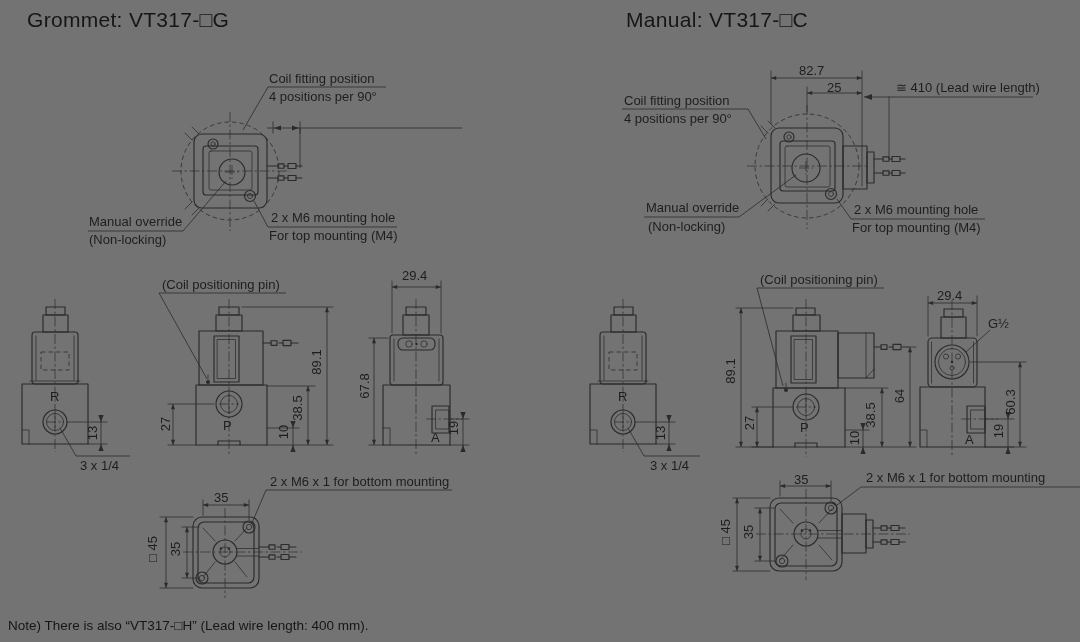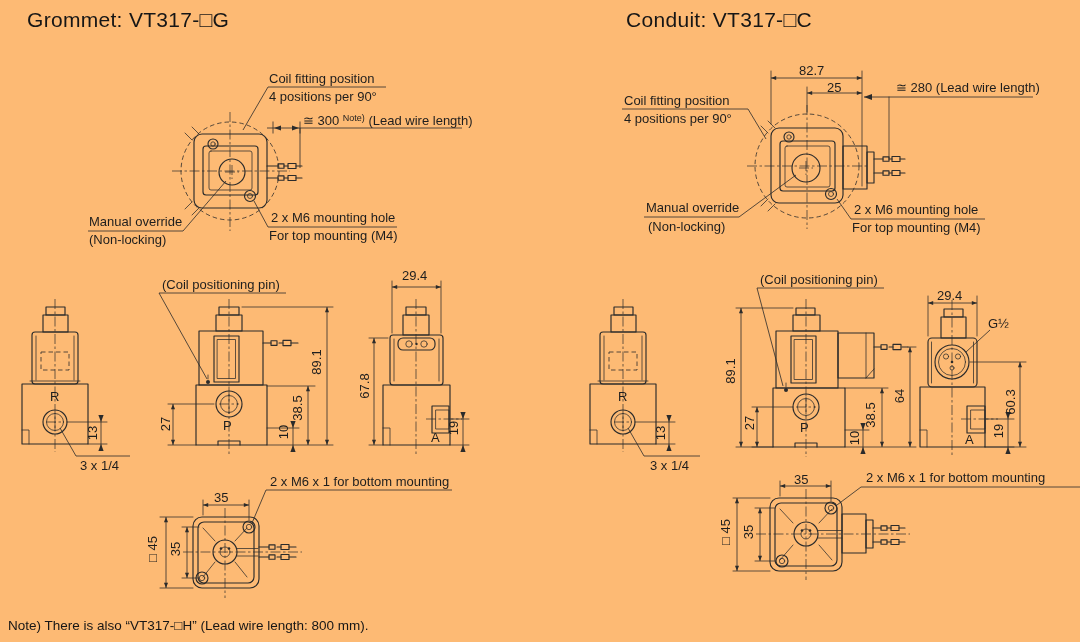--- a/index.html
+++ b/index.html
@@ -1,16 +1,16 @@
 <!DOCTYPE html>
 <html><head>
 <meta charset="utf-8">
 <style>
   html,body{margin:0;padding:0;background:#ffffff;}
-  #stage{position:relative;width:1080px;height:642px;background:#fdba74;
+  #stage{position:relative;width:1080px;height:642px;background:#737373;
          font-family:"Liberation Sans",sans-serif;color:#1e1e1e;overflow:hidden;}
   #stage svg{position:absolute;left:0;top:0;}
   .ttl{position:absolute;font-size:21px;line-height:24px;white-space:nowrap;color:#161616;letter-spacing:.3px;}
   .lbl{position:absolute;font-size:13px;line-height:15px;white-space:nowrap;color:#1e1e1e;}
   .rot{position:absolute;width:44px;text-align:center;font-size:13px;line-height:16px;
        transform:rotate(-90deg);white-space:nowrap;color:#1e1e1e;}
   .sup{font-size:9px;vertical-align:4px;}
   .note{position:absolute;font-size:13.5px;line-height:16px;white-space:nowrap;color:#161616;}
   
   .ln{fill:none;stroke:#2b2b2b;stroke-width:1.15;stroke-linejoin:round;stroke-linecap:round;}
@@ -324,25 +324,24 @@
     </g>
     <path class="tn" d="M780,496 V481 M831,501 V481 M770,498 H733 M770,571 H733 M775,508 H755 M775,561 H755"></path>
     <path class="dim" d="M780,486 H831"></path>
     <path class="dim" d="M737,498 V571"></path>
     <path class="dim" d="M760,508 V561"></path>
     <path class="dl" d="M861,487 H1082 M861,487 L837,505"></path>
   </g>
 </svg>
 
 <div class="ttl" style="left:27px;top:8px">Grommet: VT317-□G</div>
-<div class="ttl" style="left:626px;top:8px">Conduit: VT317-□C</div>
+<div class="ttl" style="left:626px;top:8px">Manual: VT317-□C</div>
 
 <div class="lbl" style="left:269px;top:71px">Coil fitting position</div>
 <div class="lbl" style="left:269px;top:89px">4 positions per 90°</div>
-<div class="lbl" style="left:303px;top:111px"><span>≅ 300</span> <sup class="sup">Note)</sup><span> (Lead wire length)</span></div>
 <div class="lbl" style="left:89px;top:214px">Manual override</div>
 <div class="lbl" style="left:89px;top:232px">(Non-locking)</div>
 <div class="lbl" style="left:271px;top:210px">2 x M6 mounting hole</div>
 <div class="lbl" style="left:269px;top:228px">For top mounting (M4)</div>
 
 <div class="lbl" style="left:50px;top:389px">R</div>
 <div class="rot" style="left:71px;top:425px">13</div>
 <div class="lbl" style="left:80px;top:458px">3 x 1/4</div>
 
 <div class="lbl" style="left:162px;top:277px">(Coil positioning pin)</div>
@@ -357,21 +356,21 @@
 <div class="rot" style="left:432px;top:420px">19</div>
 <div class="lbl" style="left:431px;top:430px">A</div>
 
 <div class="lbl" style="left:214px;top:490px">35</div>
 <div class="rot" style="left:131px;top:541px">□ 45</div>
 <div class="rot" style="left:154px;top:541px">35</div>
 <div class="lbl" style="left:270px;top:474px">2 x M6 x 1 for bottom mounting</div>
 
 <div class="lbl" style="left:799px;top:63px">82.7</div>
 <div class="lbl" style="left:827px;top:80px">25</div>
-<div class="lbl" style="left:896px;top:80px">≅ 280 (Lead wire length)</div>
+<div class="lbl" style="left:896px;top:80px">≅ 410 (Lead wire length)</div>
 <div class="lbl" style="left:624px;top:93px">Coil fitting position</div>
 <div class="lbl" style="left:624px;top:111px">4 positions per 90°</div>
 <div class="lbl" style="left:646px;top:200px">Manual override</div>
 <div class="lbl" style="left:648px;top:219px">(Non-locking)</div>
 <div class="lbl" style="left:854px;top:202px">2 x M6 mounting hole</div>
 <div class="lbl" style="left:852px;top:220px">For top mounting (M4)</div>
 
 <div class="lbl" style="left:618px;top:389px">R</div>
 <div class="rot" style="left:639px;top:425px">13</div>
 <div class="lbl" style="left:650px;top:458px">3 x 1/4</div>
@@ -388,15 +387,15 @@
 <div class="lbl" style="left:988px;top:316px">G½</div>
 <div class="rot" style="left:989px;top:394px">60.3</div>
 <div class="rot" style="left:977px;top:423px">19</div>
 <div class="lbl" style="left:965px;top:432px">A</div>
 
 <div class="lbl" style="left:794px;top:472px">35</div>
 <div class="rot" style="left:704px;top:524px">□ 45</div>
 <div class="rot" style="left:727px;top:524px">35</div>
 <div class="lbl" style="left:866px;top:470px">2 x M6 x 1 for bottom mounting</div>
 
-<div class="note" style="left:8px;top:618px">Note) There is also “VT317-□H” (Lead wire length: 800 mm).</div>
+<div class="note" style="left:8px;top:618px">Note) There is also “VT317-□H” (Lead wire length: 400 mm).</div>
 
 </div>
 
 </body></html>

